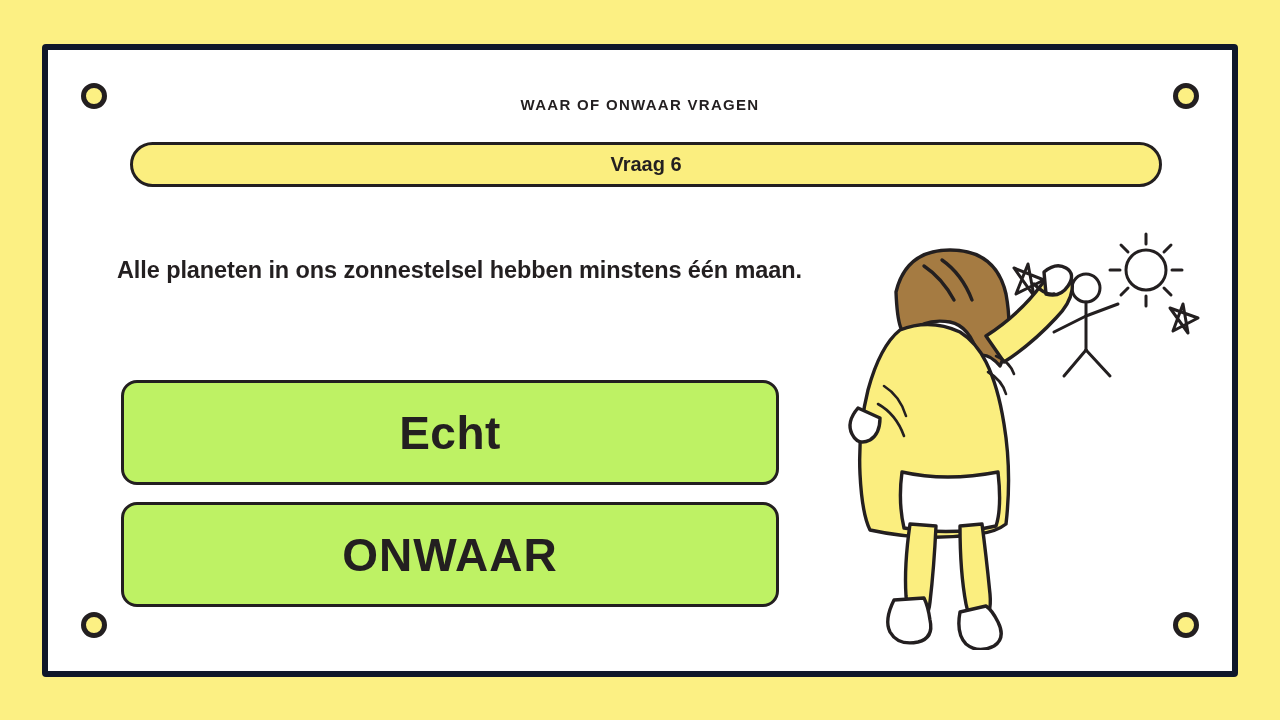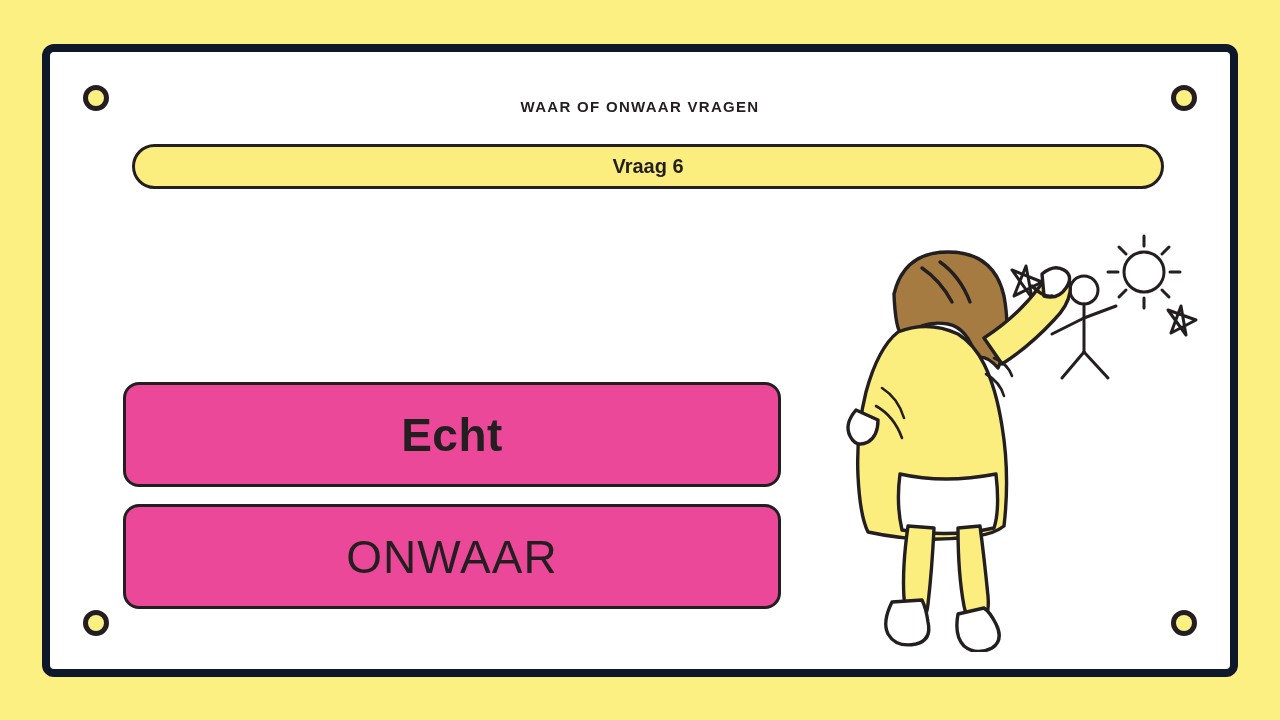--- a/index.html
+++ b/index.html
@@ -22,22 +22,22 @@
 
   
   .card {
     position: absolute;
     left: 42px;
     top: 44px;
     width: 1196px;
     height: 633px;
     box-sizing: border-box;
     background: #FFFFFF;
-    border: 8px solid #0f172a;
-    border-radius: 12px;
+    border: 6px solid #0f172a;
+    border-radius: 4px;
     overflow: hidden;
   }
 
   
   .screw {
     position: absolute;
     width: 26px;
     height: 26px;
     box-sizing: border-box;
     border: 5px solid #231F20;
@@ -93,38 +93,38 @@
     line-height: 1.25;
   }
 
   
   .answer {
     position: absolute;
     left: 73px;
     width: 658px;
     height: 105px;
     box-sizing: border-box;
-    background: #ec4899;
+    background: #bef264;
     border: 3px solid #231F20;
     border-radius: 16px;
     display: flex;
     align-items: center;
     justify-content: center;
     color: #231F20;
     cursor: pointer;
   }
   .answer-1 { top: 330px; }
   .answer-2 { top: 452px; }
   .answer .label {
     font-size: 46px;
     font-weight: bold;
     letter-spacing: 0.5px;
   }
   .answer-2 .label {
-    font-weight: normal;
+    font-weight: bold;
     letter-spacing: 1px;
   }
 
   
   .illustration {
     position: absolute;
     right: 14px;
     top: 130px;
     width: 380px;
     height: 470px;
@@ -142,20 +142,21 @@
     <span class="screw tr"></span>
     <span class="screw bl"></span>
     <span class="screw br"></span>
 
     <div class="kicker">WAAR OF ONWAAR VRAGEN</div>
 
     <div class="question-pill">
       <span>Vraag 6</span>
     </div>
 
+    <div class="statement">Alle planeten in ons zonnestelsel hebben minstens één maan.</div>
 
     <div class="answer answer-1">
       <span class="label">Echt</span>
     </div>
 
     <div class="answer answer-2">
       <span class="label">ONWAAR</span>
     </div>
 
     <svg class="illustration" viewBox="0 0 380 470" aria-hidden="true">

